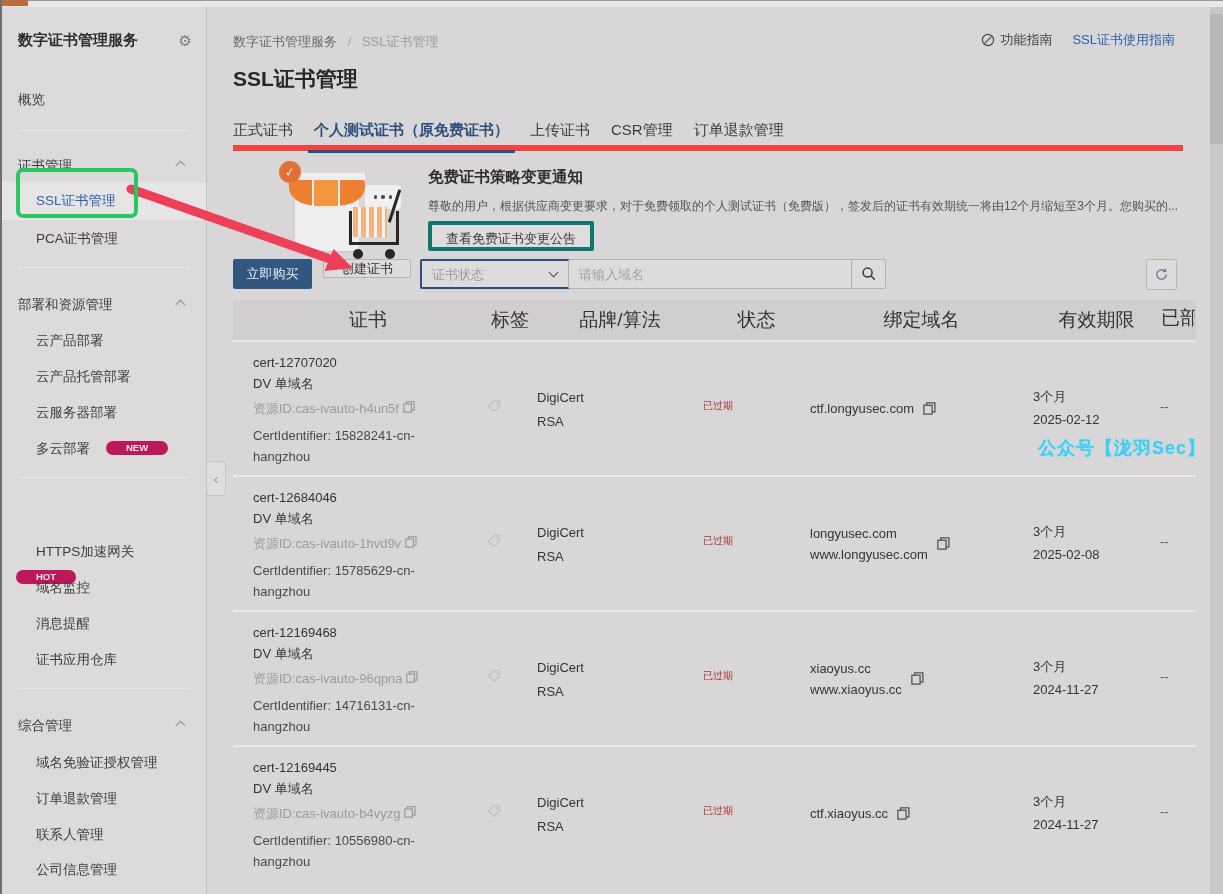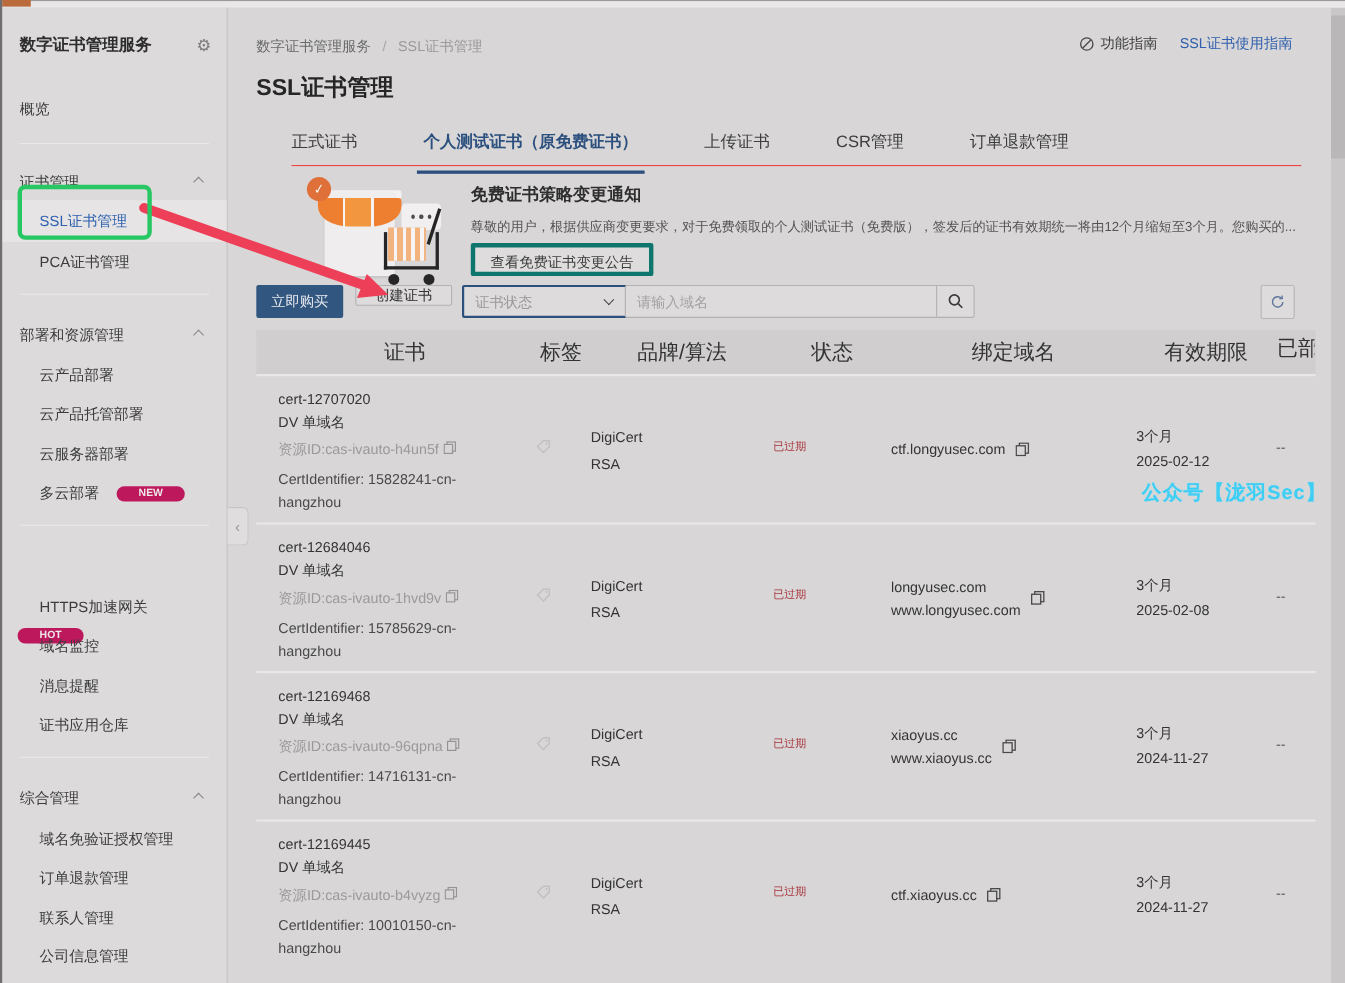--- a/index.html
+++ b/index.html
@@ -36,21 +36,21 @@
   .content { position:absolute; left:208px; top:7px; width:1002px; height:887px; }
   .breadcrumb { position:absolute; left:25px; top:26px; font-size:13px; color:#6b6b6b; }
   .breadcrumb .sep { color:#a8a6a6; margin:0 7px; }
   .breadcrumb .cur { color:#9c9a9a; }
   .top-links { position:absolute; right:35px; top:24px; display:flex; align-items:center; gap:20px; font-size:13px; }
   .top-links .guide { color:#3f3f3f; display:flex; align-items:center; gap:5px; cursor:pointer; }
   .top-links .usage { color:#2f5fae; cursor:pointer; }
   .page-title { position:absolute; left:25px; top:58px; font-size:21px; font-weight:bold; color:#262626; }
 
   
-  .tabs { position:absolute; left:25px; top:110px; right:27px; height:34px; border-bottom:1px solid #ef4444; display:flex; gap:60px;margin-left:32px; }
+  .tabs { position:absolute; left:25px; top:110px; right:27px; height:34px; border-bottom:6px solid #ef4444; display:flex; gap:21px; }
   .tab { font-size:15px; color:#3d3d3d; line-height:26px; cursor:pointer; white-space:nowrap; position:relative; }
   .tab.active { color:#2b4f7e; font-weight:bold; }
   .tab.active::after { content:""; position:absolute; left:-6px; right:-6px; bottom:-8px; height:3px; background:#2b4f7e; }
 
   
   .notice { position:absolute; left:25px; top:150px; right:27px; height:102px; }
   .illus { position:absolute; left:28px; top:2px; width:145px; height:100px; }
   .illus .badge { position:absolute; left:18px; top:2px; width:22px; height:22px; border-radius:50%; background:#e0703a; color:#f4f2f2; font-size:12px; text-align:center; line-height:22px; transform:rotate(-8deg); }
   .illus .store { position:absolute; left:34px; top:16px; width:64px; height:76px; background:#efeded; border-radius:4px; box-shadow:0 1px 2px rgba(0,0,0,.08); }
   .illus .awning { position:absolute; left:28px; top:21px; width:76px; height:26px; background:linear-gradient(180deg,#ee7f31 0%,#f09a4e 100%); border-radius:3px 3px 38% 38%/3px 3px 70% 70%;
@@ -398,21 +398,21 @@
 
     <div class="tgrid trow">
       <div class="c-cert">
         <div class="l-id">cert-12169445</div>
         <div class="l-type">DV 单域名</div>
         <div class="l-res"><span>资源ID:cas-ivauto-b4vyzg</span>
           <svg class="copy" width="12" height="12" viewBox="0 0 12 12">
               <rect x="3.4" y="0.8" width="7.6" height="8.4" fill="none" stroke="currentColor" stroke-width="1.1"></rect>
               <rect x="0.8" y="3" width="7.6" height="8.2" fill="#d8d6d6" stroke="currentColor" stroke-width="1.1"></rect>
             </svg></div>
-        <div class="l-cid">CertIdentifier: 10010150-cn-hangzhou</div>
+        <div class="l-cid">CertIdentifier: 10556980-cn-hangzhou</div>
       </div>
       <div class="c-tag"><svg width="14" height="14" viewBox="0 0 13 13">
             <path d="M1.5 6.5 L6.5 1.5 H11.5 V6.5 L6.5 11.5 Z" fill="none" stroke="#c2c0c0" stroke-width="1.2"></path>
             <circle cx="9.2" cy="3.9" r="0.9" fill="#c2c0c0"></circle>
           </svg></div>
       <div class="c-brand">
           <div>DigiCert</div>
           <div>RSA</div>
         </div>
       <div class="c-status">已过期</div>

